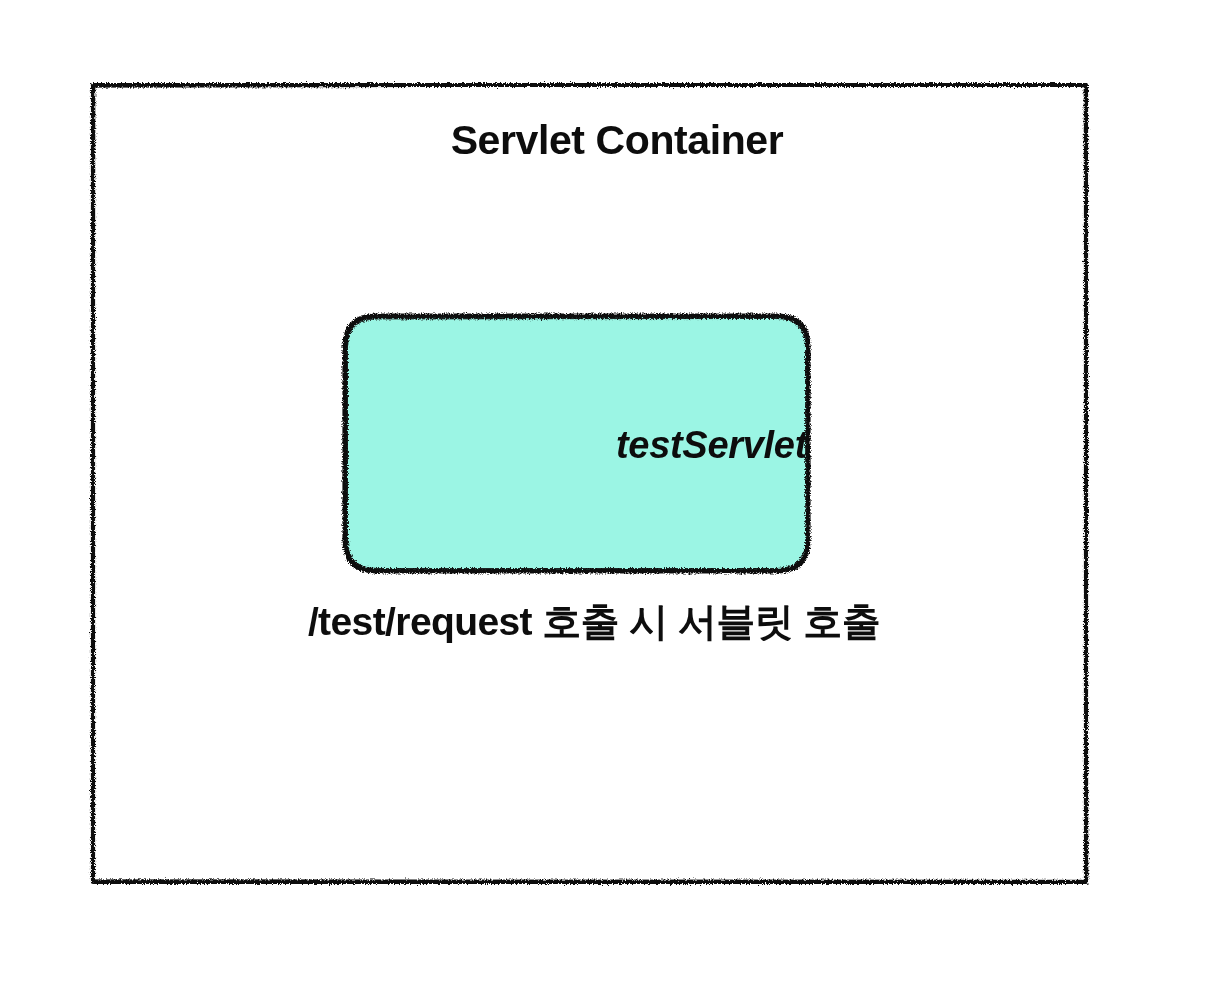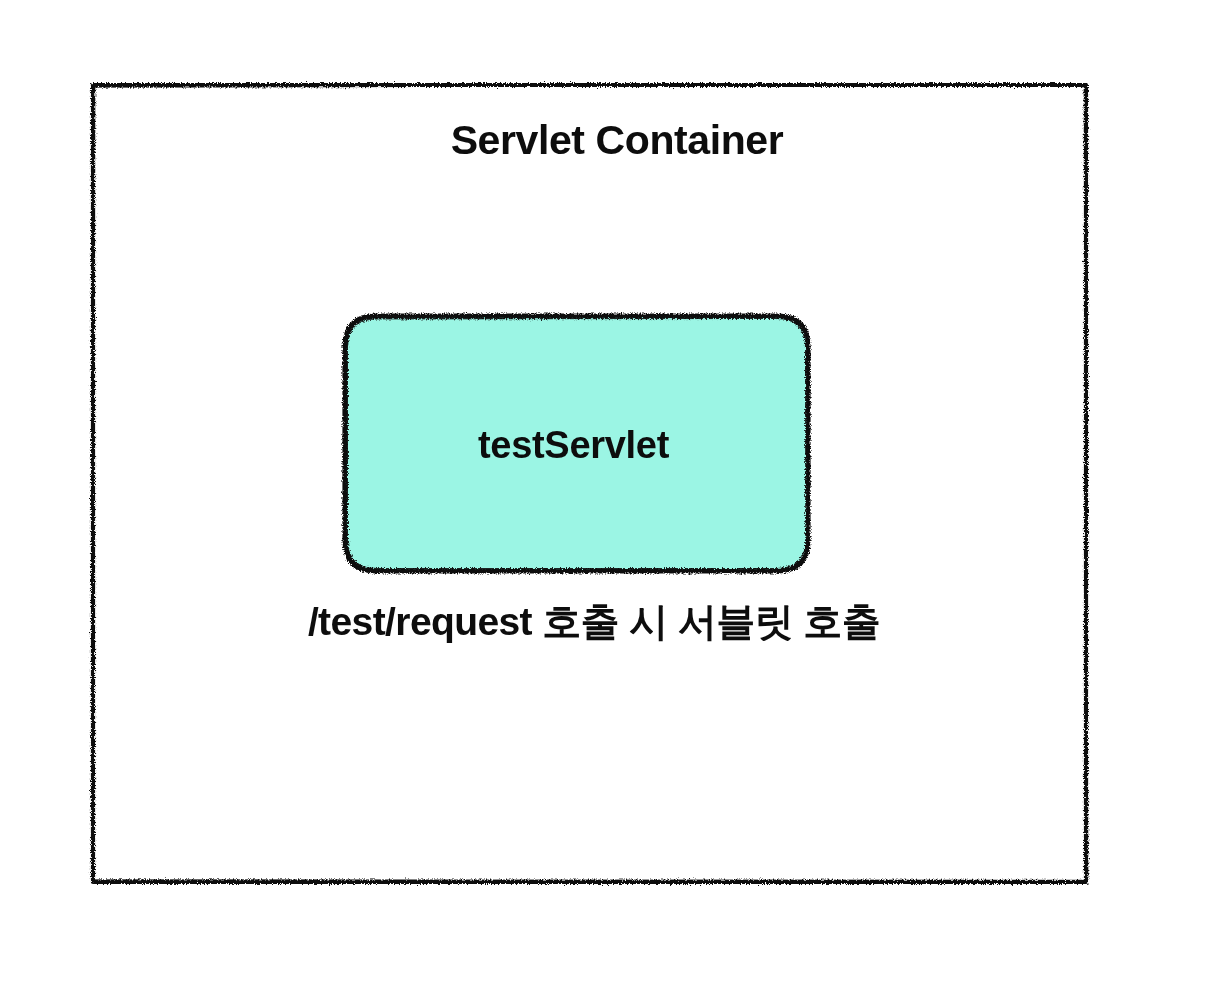--- a/index.html
+++ b/index.html
@@ -52,24 +52,25 @@
     text-align: center;
     font-size: 41px;
     letter-spacing: -0.4px;
     transform: translateX(9px);
   }
 
   #servlet-label {
     left: 343px;
     width: 467px;
     top: 424px;
-    text-align: center;
+    text-align: right;
     font-size: 38px;
     letter-spacing: -0.3px;
     transform: translateX(-3px);
+    font-style: italic;
   }
 
   #flow-caption {
     left: 0;
     right: 0;
     top: 595px;
     text-align: center;
     font-size: 39px;
     letter-spacing: -0.6px;
     transform: translateX(-14px);

